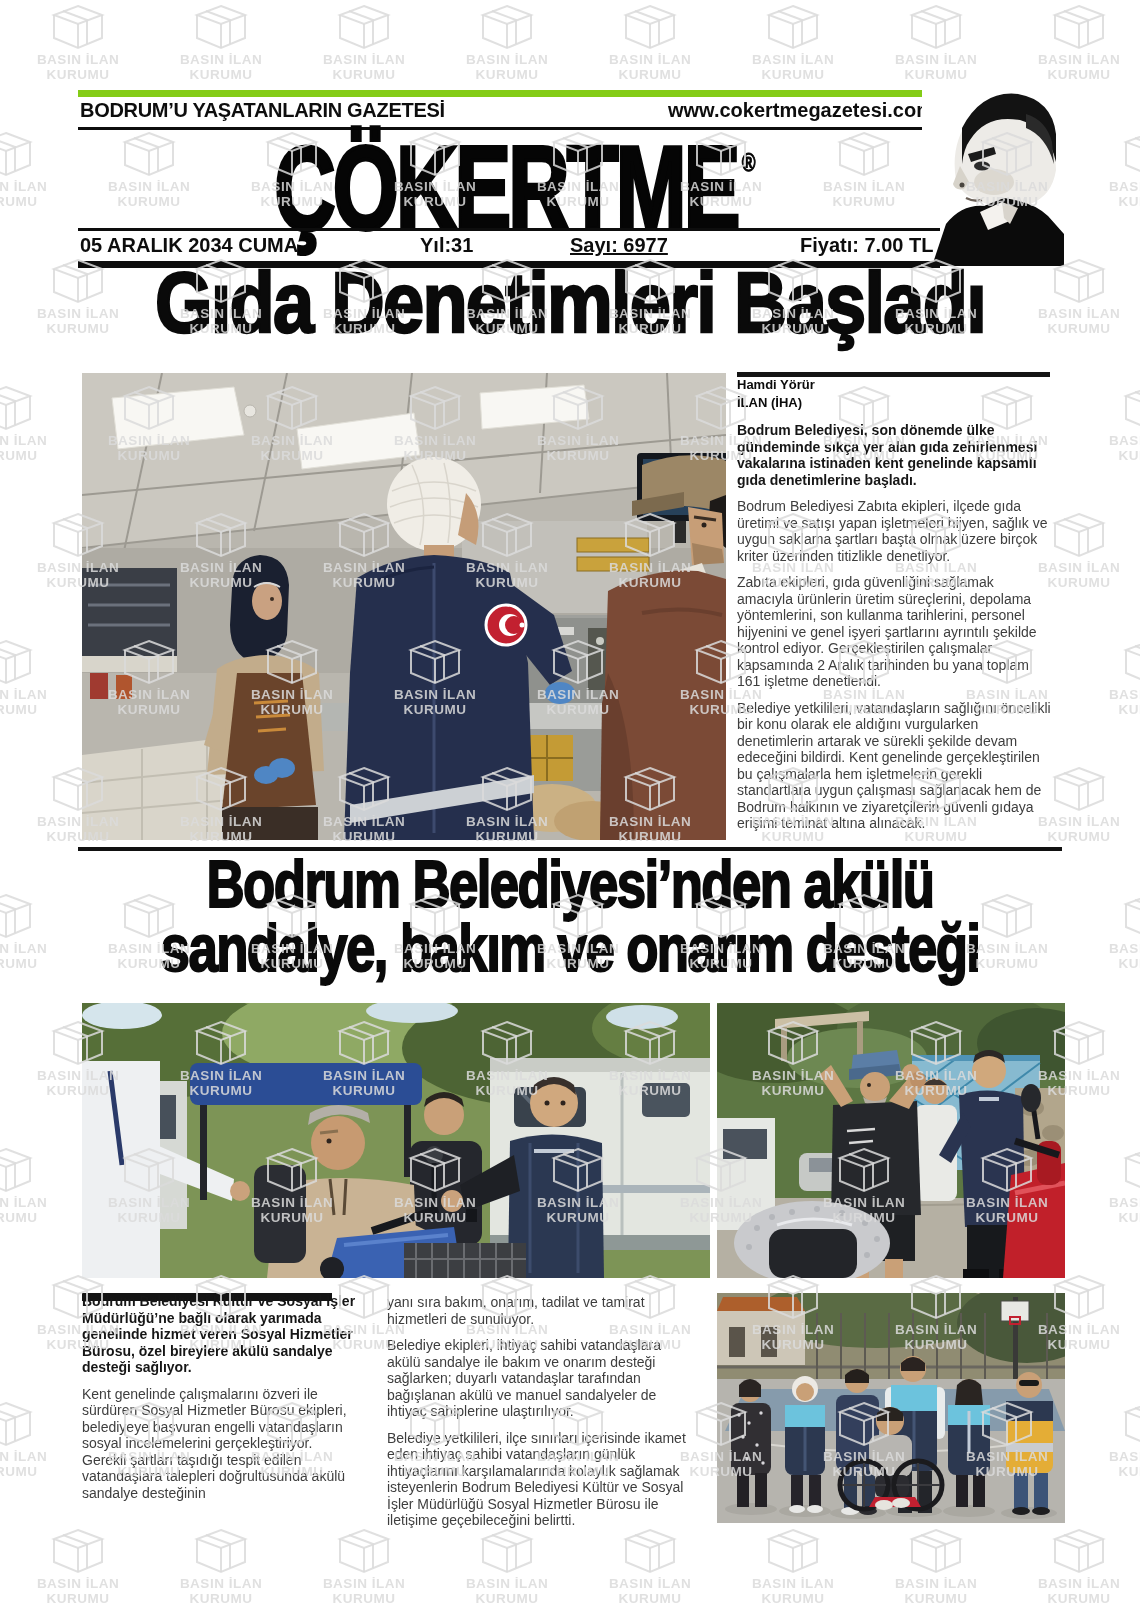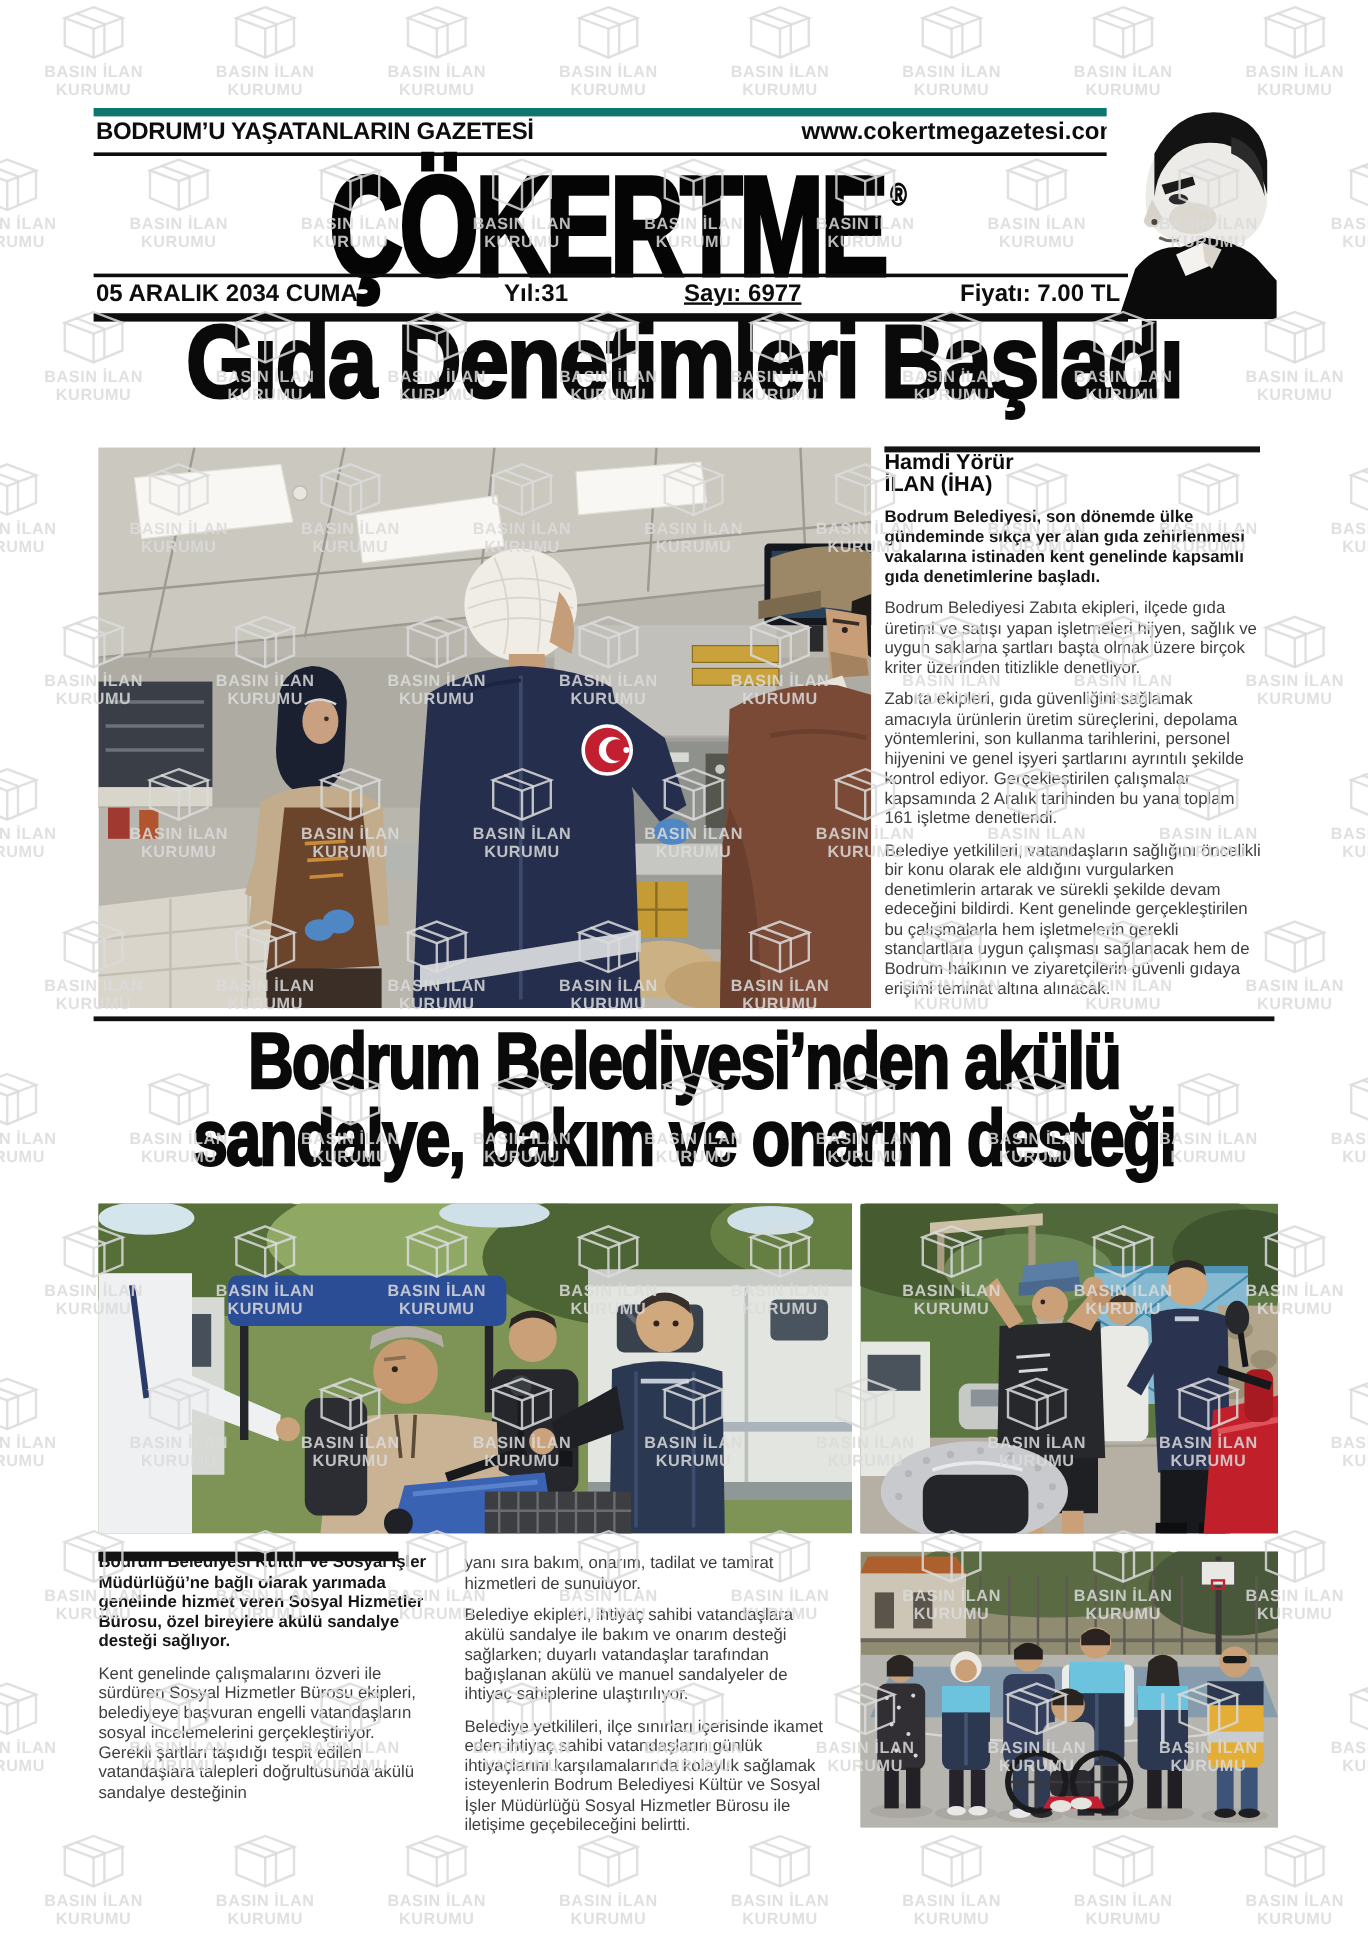--- a/index.html
+++ b/index.html
@@ -6,21 +6,21 @@
   .page{
     position:relative;width:1140px;height:1613px;margin:0 auto;
     background:#ffffff;overflow:hidden;
     font-family:"Liberation Sans", sans-serif;
   }
   .abs{position:absolute;}
 
   
   .tagline-bar{
     left:78px;top:90px;width:862px;height:30px;
-    border-top:7px solid #0f766e;border-bottom:3px solid #0d0d0d;
+    border-top:7px solid #84cc16;border-bottom:3px solid #0d0d0d;
   }
   .tagline{
     left:2px;top:2px;font-size:20px;font-weight:bold;color:#0d0d0d;
     letter-spacing:-0.3px;white-space:nowrap;
   }
   .site-url{
     right:6px;top:2px;font-size:20px;font-weight:bold;color:#0d0d0d;
     white-space:nowrap;
   }
   .masthead{
@@ -58,21 +58,21 @@
   .headline-2 .hl{
     font-size:66px;line-height:64px;font-weight:bold;letter-spacing:-2px;
     white-space:nowrap;transform:scaleX(0.80);transform-origin:center;
     -webkit-text-stroke:2px #0a0a0a;
   }
 
   
   .col{color:#3e3e3e;font-size:14px;line-height:16.5px;}
   .col p{margin:0 0 10px 0;}
   .col .lead{font-weight:bold;color:#161616;}
-  .byline{font-weight:bold;color:#0b0b0b;font-size:18px;line-height:18px;margin:4px 0 10px 0;}
+  .byline{font-weight:bold;color:#0b0b0b;font-size:13px;line-height:18px;margin:4px 0 10px 0;}
   .rule-thick{background:#141414;}
 
   .article1-col{left:737px;top:372px;width:314px;}
   .a1-rule{left:737px;top:372px;width:313px;height:5px;}
 
   .divider-mid{left:78px;top:847px;width:984px;height:4px;background:#111;}
 
   .b-col1{left:82px;top:1293px;width:274px;}
   .b-col1-rule{left:82px;top:1293px;width:250px;height:8px;}
   .b-col2{left:387px;top:1294px;width:300px;}

